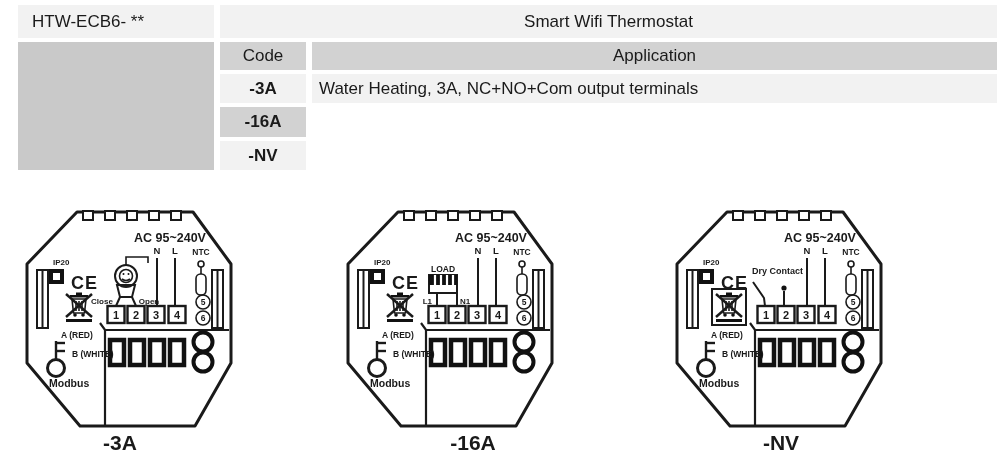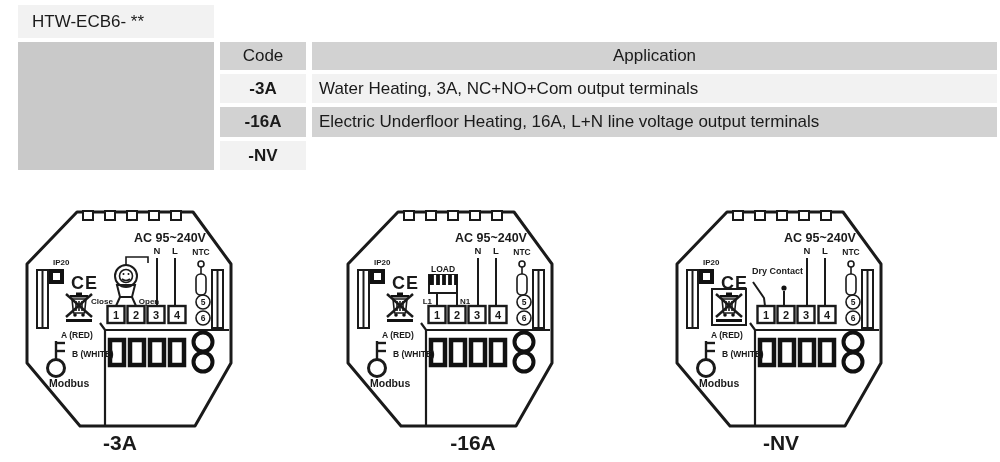--- a/index.html
+++ b/index.html
@@ -52,29 +52,29 @@
   .mbt  { font-size:10.5px; font-weight:600; }
   .dct  { font-size:9px;    font-weight:600; }
 </style>
 </head>
 <body>
 
 <div class="page">
 
   <div class="spec-table">
     <div class="cell light model">HTW-ECB6- **</div>
+    <div class="cell light title-cell">Smart Wifi Thermostat</div>
     <div class="cell leftspan"></div>
     <div class="cell gray code-col r2">Code</div>
     <div class="cell gray app-col center r2">Application</div>
 
     <div class="cell light code-col bold r3">-3A</div>
     <div class="cell light app-col r3">Water Heating, 3A, NC+NO+Com output terminals</div>
 
     <div class="cell gray code-col bold r4">-16A</div>
-    <div class="cell gray app-col r4">Electric Underfloor Heating, 16A, L+N line voltage output terminals</div>
 
     <div class="cell light code-col bold r5">-NV</div>
   </div>
 
 
   <svg class="device" style="left:25px" width="210" height="222" viewBox="0 0 210 222">
     <path class="outline" d="M52,4 L168,4 L206,56 L206,155 L170,218 L55,218 L2,155 L2,56 Z"></path>
     <g>
       <rect class="tab" x="58" y="3" width="10" height="9"></rect>
         <rect class="tab" x="80" y="3" width="10" height="9"></rect>

